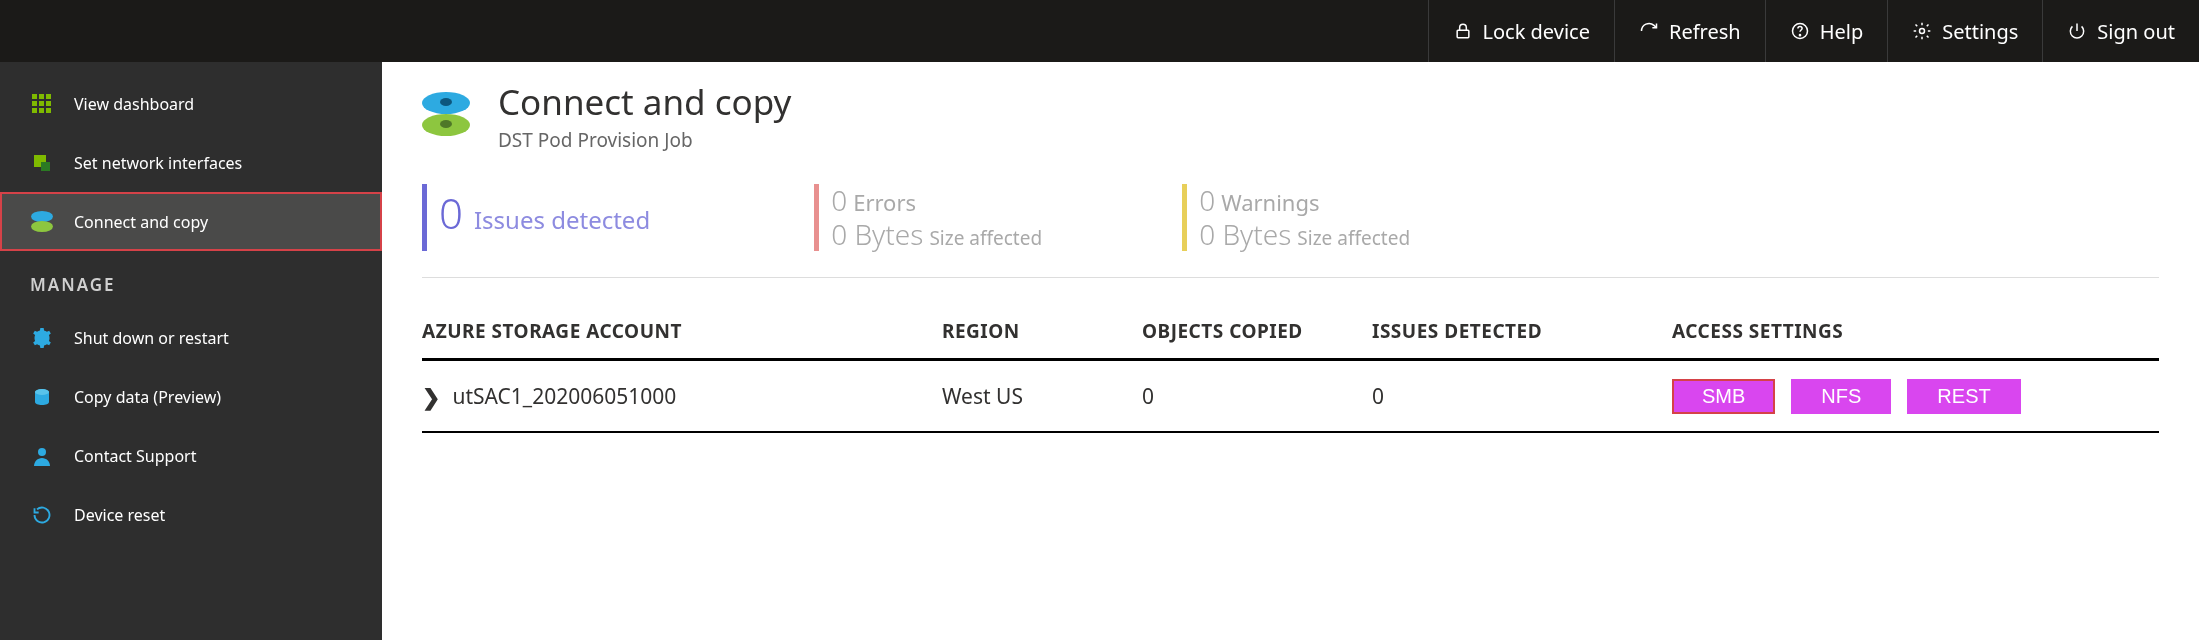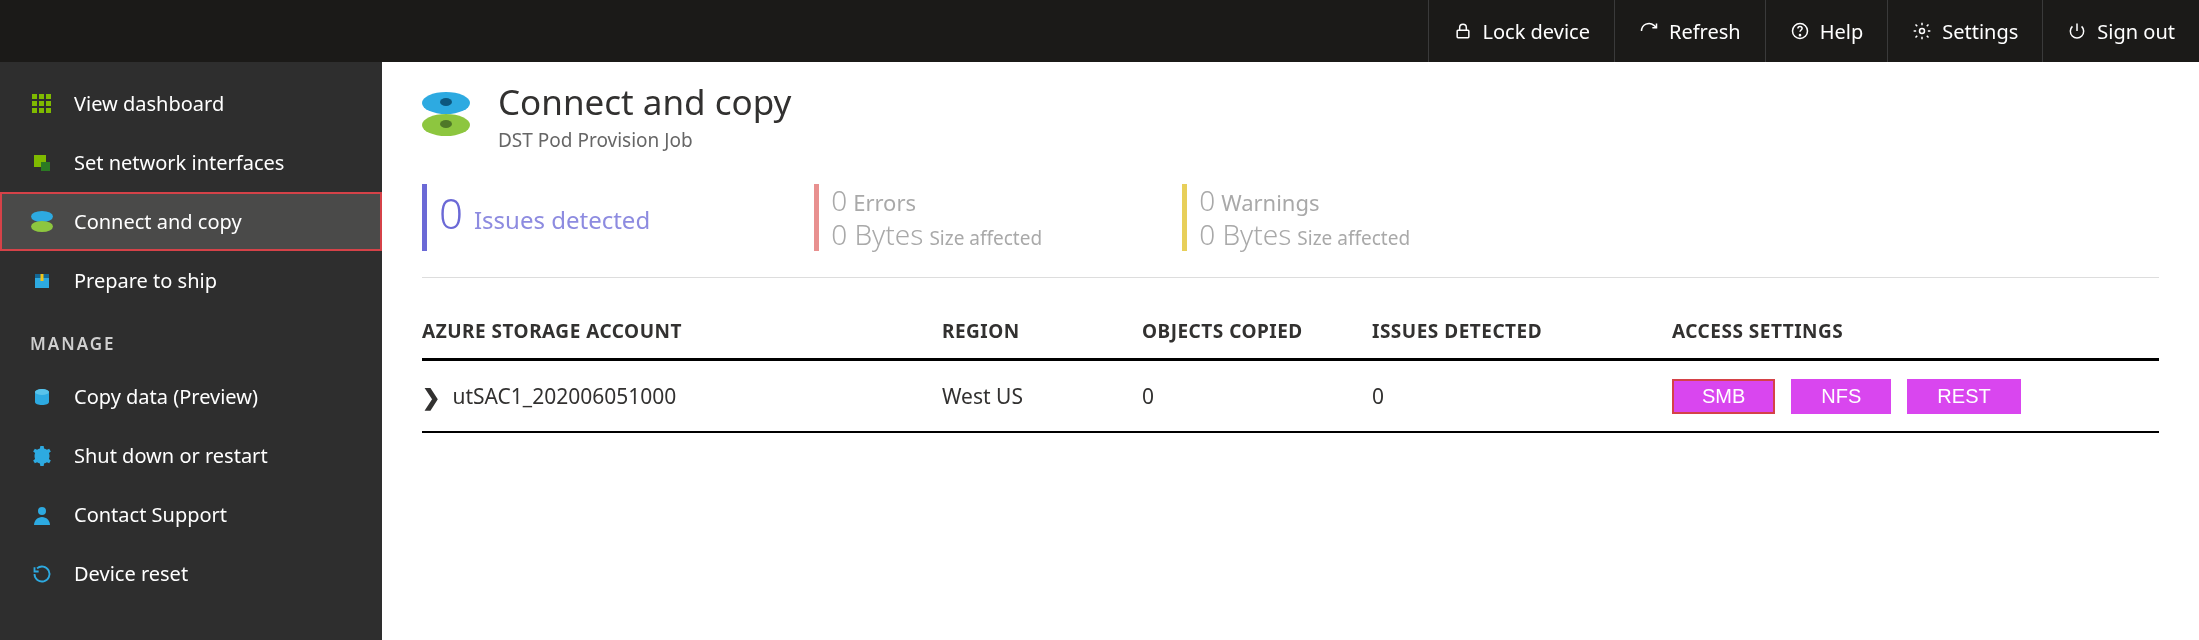--- a/index.html
+++ b/index.html
@@ -56,21 +56,21 @@
     width: 382px;
     background: #2e2e2e;
     color: #fff;
     padding-top: 12px;
   }
   .side-item {
     display: flex;
     align-items: center;
     height: 59px;
     padding-left: 30px;
-    font-size: 20px;
+    font-size: 16px;
     gap: 20px;
     cursor: pointer;
   }
   .side-item.active {
     background: #4a4a49;
     outline: 2px solid #d54248;
     outline-offset: -2px;
   }
   .side-head {
     padding: 22px 0 12px 30px;
@@ -250,50 +250,40 @@
     </div>
     <div class="side-item active">
       <span class="icon-box">
         <span class="disc-sm">
             <span class="d top"></span>
             <span class="d bot"></span>
           </span>
       </span>
       <span>Connect and copy</span>
     </div>
-    <div class="side-item">
-      <span class="icon-box">
-        <svg width="20" height="20" viewBox="0 0 20 20">
-            <rect x="3" y="6" width="14" height="11" fill="#2daae1"></rect>
-            <rect x="3" y="3" width="14" height="4" fill="#126896"></rect>
-            <rect x="8.5" y="3" width="3" height="7" fill="#f0c419"></rect>
-          </svg>
-      </span>
-      <span>Prepare to ship</span>
-    </div>
 
     <div class="side-head">MANAGE</div>
 
+    <div class="side-item">
+      <span class="icon-box">
+        <svg width="20" height="20" viewBox="0 0 24 24" fill="#2daae1">
+            <path d="M12 8a4 4 0 1 0 0 8 4 4 0 0 0 0-8zm9 4a8.96 8.96 0 0 0-.7-3.5l2.3-1.8-2-3.4-2.7 1.2A9 9 0 0 0 14.5 3l-.5-3h-4l-.5 3a9 9 0 0 0-3.4 1.5L3.4 3.3l-2 3.4 2.3 1.8A9 9 0 0 0 3 12c0 1.2.25 2.4.7 3.5l-2.3 1.8 2 3.4 2.7-1.2A9 9 0 0 0 9.5 21l.5 3h4l.5-3a9 9 0 0 0 3.4-1.5l2.7 1.2 2-3.4-2.3-1.8c.45-1.1.7-2.3.7-3.5z"></path>
+          </svg>
+      </span>
+      <span>Shut down or restart</span>
+    </div>
     <div class="side-item">
       <span class="icon-box">
         <svg width="20" height="20" viewBox="0 0 20 20">
             <ellipse cx="10" cy="5" rx="7" ry="3" fill="#2daae1"></ellipse>
             <path d="M3 5v10c0 1.7 3.1 3 7 3s7-1.3 7-3V5" fill="#2daae1"></path>
             <ellipse cx="10" cy="5" rx="7" ry="3" fill="#59c3ea"></ellipse>
           </svg>
       </span>
       <span>Copy data (Preview)</span>
-    </div>
-    <div class="side-item">
-      <span class="icon-box">
-        <svg width="20" height="20" viewBox="0 0 24 24" fill="#2daae1">
-            <path d="M12 8a4 4 0 1 0 0 8 4 4 0 0 0 0-8zm9 4a8.96 8.96 0 0 0-.7-3.5l2.3-1.8-2-3.4-2.7 1.2A9 9 0 0 0 14.5 3l-.5-3h-4l-.5 3a9 9 0 0 0-3.4 1.5L3.4 3.3l-2 3.4 2.3 1.8A9 9 0 0 0 3 12c0 1.2.25 2.4.7 3.5l-2.3 1.8 2 3.4 2.7-1.2A9 9 0 0 0 9.5 21l.5 3h4l.5-3a9 9 0 0 0 3.4-1.5l2.7 1.2 2-3.4-2.3-1.8c.45-1.1.7-2.3.7-3.5z"></path>
-          </svg>
-      </span>
-      <span>Shut down or restart</span>
     </div>
     <div class="side-item">
       <span class="icon-box">
         <svg width="20" height="20" viewBox="0 0 20 20" fill="#2daae1">
             <circle cx="10" cy="6" r="4"></circle>
             <path d="M2 20c0-4.4 3.6-8 8-8s8 3.6 8 8z"></path>
           </svg>
       </span>
       <span>Contact Support</span>
     </div>

